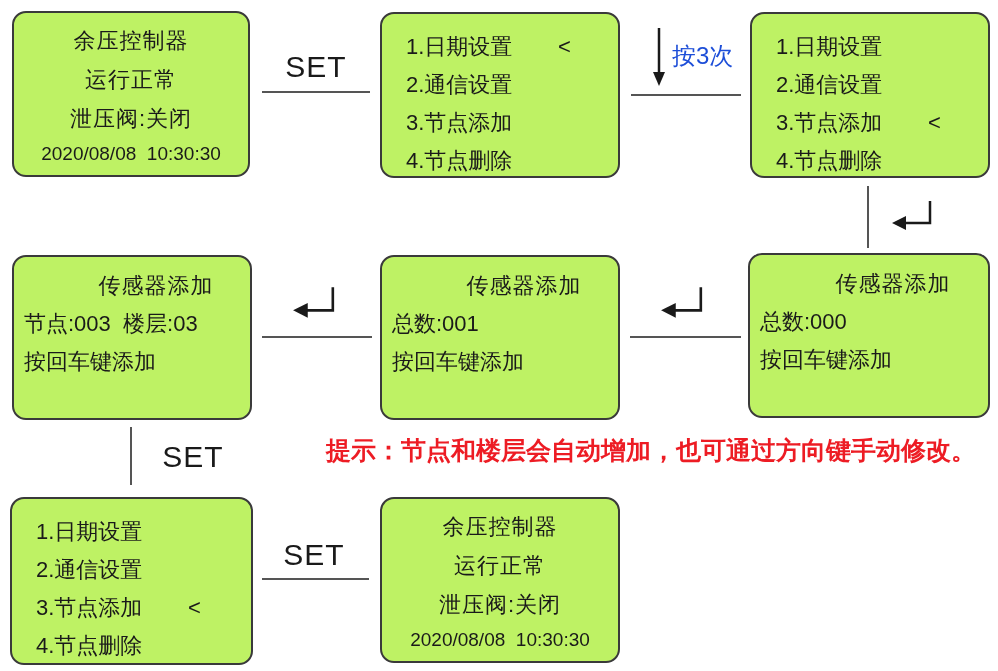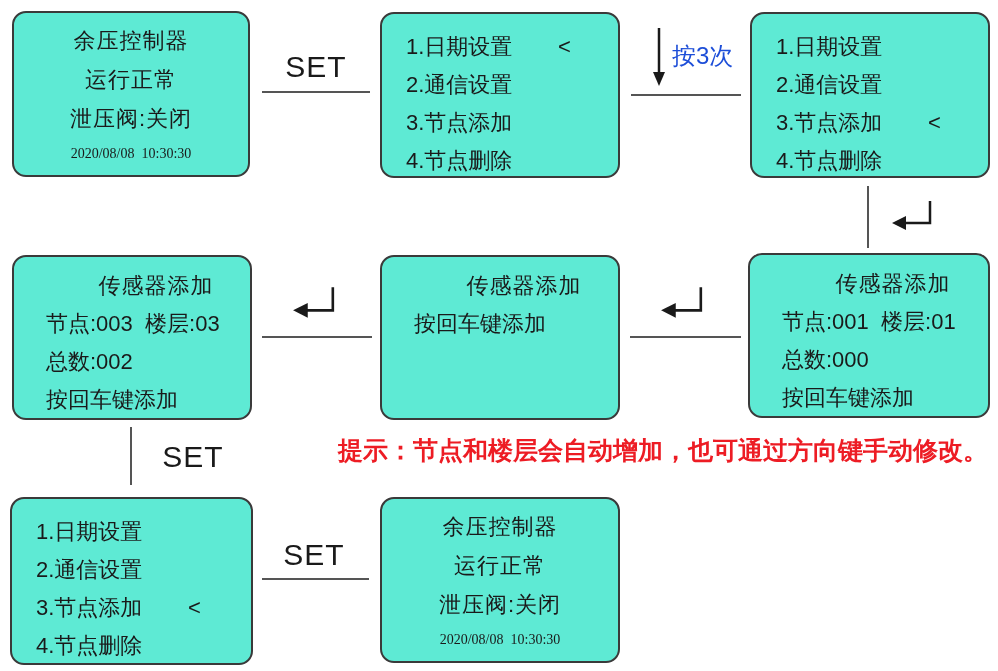--- a/index.html
+++ b/index.html
@@ -1,36 +1,36 @@
 <!DOCTYPE html>
 <html><head>
 <meta charset="utf-8">
 <style>
   html,body{margin:0;padding:0;background:#ffffff;}
   body{width:998px;height:671px;position:relative;overflow:hidden;
        font-family:"Liberation Sans","DejaVu Sans",sans-serif;color:#1a1a1a;}
   .stage{position:absolute;inset:0;}
-  .lcd{position:absolute;box-sizing:border-box;background:#5eead4;
+  .lcd{position:absolute;box-sizing:border-box;background:#bef264;
        border:2.5px solid #3a3a3a;border-radius:14px;}
   
   .status{display:flex;flex-direction:column;justify-content:center;
           align-items:center;padding-top:2px;}
   .s-line{height:39px;line-height:39px;font-size:22px;letter-spacing:1px;}
-  .s-date{height:32px;line-height:32px;font-size:14px;white-space:pre;
-          font-family:Liberation Serif, serif;}
+  .s-date{height:32px;line-height:32px;font-size:19px;white-space:pre;
+          font-family:Liberation Sans, sans-serif;}
   
   .menu{padding-top:14px;}
   .m-row{position:relative;height:38px;line-height:38px;font-size:22px;
          padding-left:24px;}
   .m-marker{position:absolute;left:176px;top:0;font-size:22px;}
   
   .sensor{padding-top:10px;}
   .sn-title{height:38px;line-height:38px;font-size:22px;text-align:center;
             letter-spacing:1px;margin-left:48px;}
-  .sn-row{height:38px;line-height:38px;font-size:22px;padding-left:32px;
+  .sn-row{height:38px;line-height:38px;font-size:22px;padding-left:10px;
           white-space:pre;}
   
   .hline{position:absolute;height:2px;background:#555;}
   .vline{position:absolute;width:2px;background:#555;}
   .set-label{position:absolute;font-size:30px;color:#1a1a1a;
              text-align:center;letter-spacing:1px;}
   .press-label{position:absolute;font-size:24px;color:#1d4ed8;}
   .icon{position:absolute;}
   .note{position:absolute;font-size:25px;font-weight:bold;white-space:pre;}
 </style>
@@ -71,53 +71,52 @@
   </div>
 
   <div class="vline" style="left:867px;top:186px;height:62px;"></div>
   <svg class="icon" style="left:890px;top:199px;" width="44" height="32" viewBox="0 0 44 32">
     <path d="M40 2 V24 H14" fill="none" stroke="#1a1a1a" stroke-width="2.5"></path>
     <polygon points="2,24 16,17 16,31" fill="#1a1a1a"></polygon>
   </svg>
 
   <div class="lcd sensor" style="left:748px;top:253px;width:242px;height:165px;">
     <div class="sn-title">传感器添加</div>
-    <div class="sn-row">节点:001  楼层:01</div>
     <div class="sn-row">总数:000</div>
     <div class="sn-row">按回车键添加</div>
   </div>
 
   <svg class="icon" style="left:659px;top:285px;" width="46" height="34" viewBox="0 0 44 32">
     <path d="M40 2 V24 H14" fill="none" stroke="#1a1a1a" stroke-width="2.5"></path>
     <polygon points="2,24 16,17 16,31" fill="#1a1a1a"></polygon>
   </svg>
   <div class="hline" style="left:630px;top:336px;width:111px;"></div>
 
   <div class="lcd sensor" style="left:380px;top:255px;width:240px;height:165px;">
     <div class="sn-title">传感器添加</div>
+    <div class="sn-row">总数:001</div>
     <div class="sn-row">按回车键添加</div>
   </div>
 
   <svg class="icon" style="left:291px;top:285px;" width="46" height="34" viewBox="0 0 44 32">
     <path d="M40 2 V24 H14" fill="none" stroke="#1a1a1a" stroke-width="2.5"></path>
     <polygon points="2,24 16,17 16,31" fill="#1a1a1a"></polygon>
   </svg>
   <div class="hline" style="left:262px;top:336px;width:110px;"></div>
 
   <div class="lcd sensor" style="left:12px;top:255px;width:240px;height:165px;">
     <div class="sn-title">传感器添加</div>
     <div class="sn-row">节点:003  楼层:03</div>
-    <div class="sn-row">总数:002</div>
     <div class="sn-row">按回车键添加</div>
   </div>
 
   <div class="vline" style="left:130px;top:427px;height:58px;"></div>
   <div class="set-label" style="left:148px;top:440px;width:90px;">SET</div>
 
-  <div class="note" style="left:326px;top:434px;color:#ed1c24;margin-left:12px;">提示：节点和楼层会自动增加，也可通过方向键手动修改。</div>
+  <div class="note" style="left:326px;top:434px;color:#ed1c24;">提示：节点和楼层会自动增加，也可通过方向键手动修改。</div>
 
   <div class="lcd menu" style="left:10px;top:497px;width:243px;height:168px;">
     <div class="m-row"><span>1.日期设置</span><span class="m-marker"></span></div>
     <div class="m-row"><span>2.通信设置</span><span class="m-marker"></span></div>
     <div class="m-row"><span>3.节点添加</span><span class="m-marker">&lt;</span></div>
     <div class="m-row"><span>4.节点删除</span><span class="m-marker"></span></div>
   </div>
 
   <div class="set-label" style="left:258px;top:538px;width:112px;">SET</div>
   <div class="hline" style="left:262px;top:578px;width:107px;"></div>

